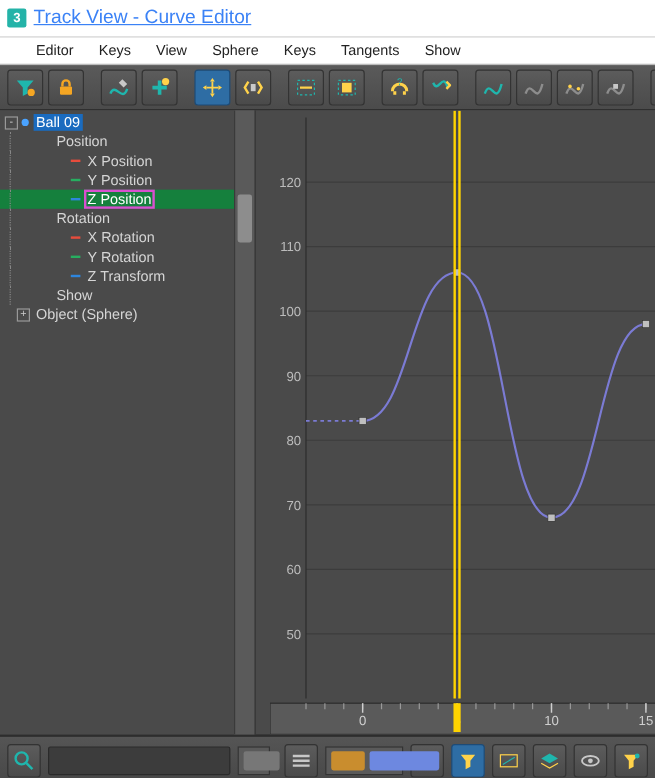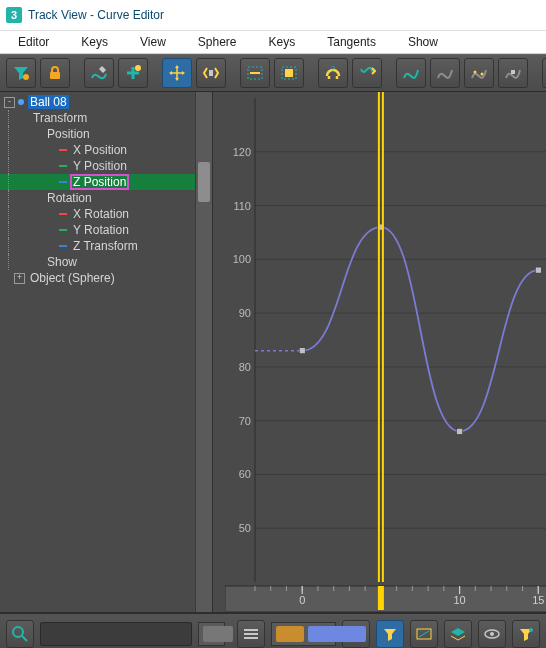--- a/index.html
+++ b/index.html
@@ -28,31 +28,31 @@
   }
   .app-icon {
     width: 16px; height: 16px;
     background: #24b3a8;
     color: #fff;
     font-weight: bold;
     font-size: 11px;
     border-radius: 2px;
     display: flex; align-items: center; justify-content: center;
   }
-  .titlebar .title-text { font-size: 12px; color: #0c4a6e; }
+  .titlebar .title-text { font-size: 16px; color: #3b82f6; text-decoration: underline; }
 
   
   .menubar {
     height: 22px;
     background: #ffffff;
     border-bottom: 1px solid #d0d0d0;
     display: flex;
     align-items: center;
-    gap: 16px;
-    padding: 0 10px;
+    gap: 5px;
+    padding: 0 22px;
     color: #222;
   }
   .menubar .menu-item {
     padding: 2px 8px;
     font-size: 12px;
   }
 
   
   .toolbar {
     height: 36px;
@@ -306,27 +306,23 @@
 
 <div class="main">
 
   <div class="tree-panel">
     <div class="tree-body">
 
       <div class="tree-row">
         <span class="tree-indent" style="width:4px"></span>
         <span class="tree-exp">-</span>
         <span class="tree-dot" style="background:#4aa3ff"></span>
-        <span class="tree-label selected-row" style="background:#1a6bbf">Ball 08</span>
-      </div>
-
-      <div class="tree-row">
-        <span class="tree-indent" style="width:22px;border-left:1px dotted #888;margin-left:8px"></span>
-        <span class="tree-label">Transform</span>
-      </div>
+        <span class="tree-label selected-row" style="background:#1a6bbf">Ball 09</span>
+      </div>
+
 
       <div class="tree-row">
         <span class="tree-indent" style="width:36px;border-left:1px dotted #888;margin-left:8px"></span>
         <span class="tree-label">Position</span>
       </div>
 
       <div class="tree-row">
         <span class="tree-indent" style="width:50px;border-left:1px dotted #888;margin-left:8px"></span>
         <span class="axis-ico x"></span>
         <span class="tree-label">X Position</span>

